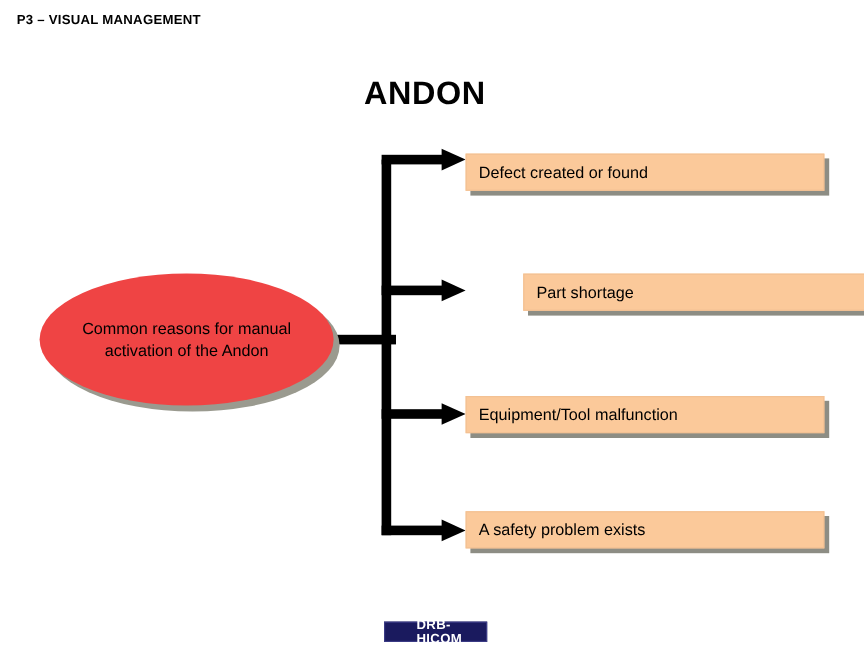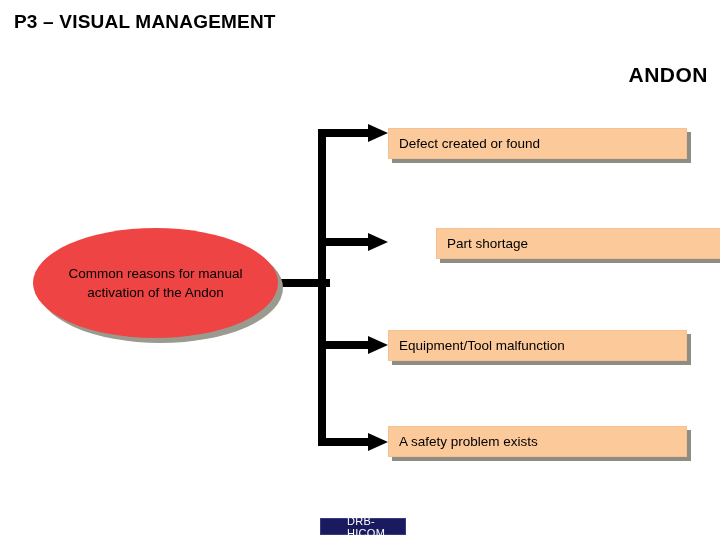--- a/index.html
+++ b/index.html
@@ -16,21 +16,21 @@
     height: 540px;
     background: #ffffff;
     overflow: hidden;
   }
 
   
   #slide-title {
     position: absolute;
     left: 14px;
     top: 11px;
-    font-size: 19px;
+    font-size: 11px;
     font-weight: bold;
     color: #000000;
     letter-spacing: 0.2px;
     white-space: nowrap;
   }
 
   
   #brand-logo {
     position: absolute;
     left: 596px;
@@ -79,22 +79,22 @@
     color: #cf2027;
     white-space: nowrap;
   }
 
   
   #main-heading {
     position: absolute;
     left: 0;
     top: 63px;
     width: 708px;
-    text-align: right;
-    font-size: 21px;
+    text-align: center;
+    font-size: 27px;
     font-weight: bold;
     color: #000000;
     letter-spacing: 0.5px;
   }
 
   
   #connector-layer {
     position: absolute;
     left: 0;
     top: 0;
@@ -181,21 +181,21 @@
     height: 17px;
     background: #1a1a5e;
     border: 1px solid #3a3a84;
     box-sizing: border-box;
     display: flex;
     align-items: center;
     justify-content: center;
   }
   #footer-logo .footer-text {
     font-size: 11px;
-    font-weight: normal;
+    font-weight: bold;
     color: #ffffff;
     letter-spacing: 0.3px;
     padding-left: 26px;
   }
 </style>
 </head>
 <body>
 
 <div id="slide">
 

